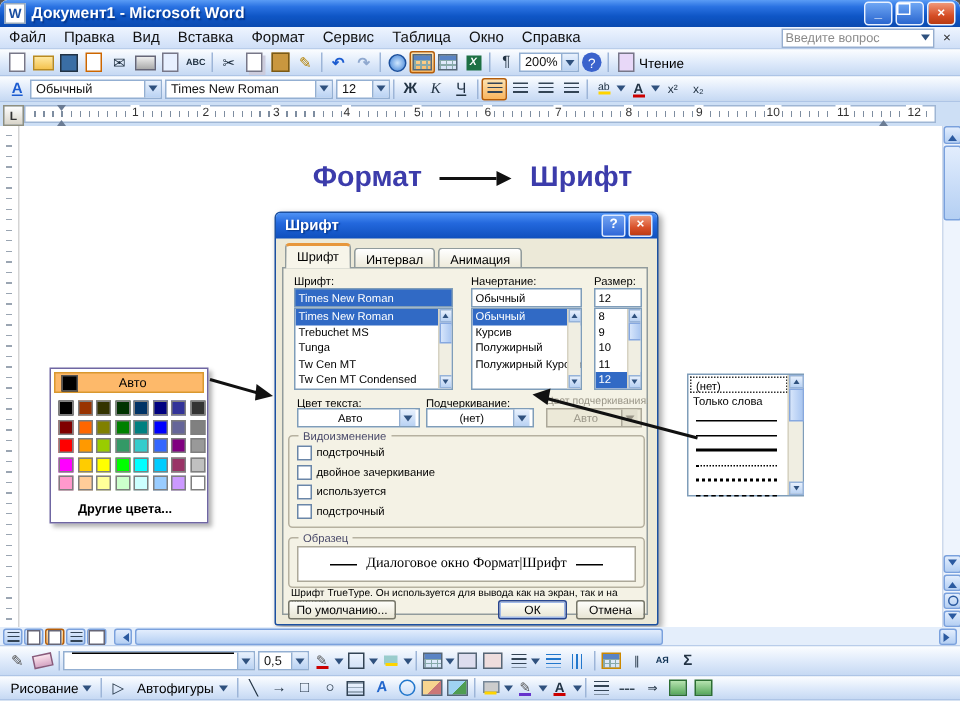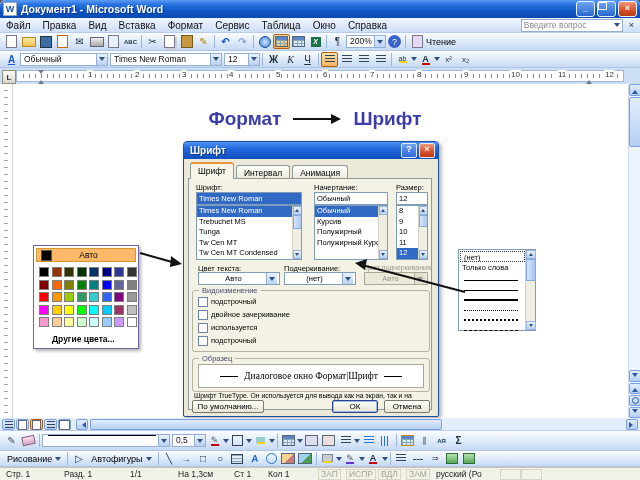--- a/index.html
+++ b/index.html
@@ -713,35 +713,20 @@
       </span>
     <span class="tbi" style="font-size:8px">⇒</span>
     <span class="tbi">
         <i class="g-green blob"></i>
       </span>
     <span class="tbi">
         <i class="g-green blob"></i>
       </span>
   </div>
 
-  <div id="statusbar" class="a">
-    <span class="f" style="left:6px">Стр. 1</span>
-    <span class="f" style="left:64px">Разд. 1</span>
-    <span class="f" style="left:130px">1/1</span>
-    <span class="f" style="left:178px">На 1,3см</span>
-    <span class="f" style="left:234px">Ст 1</span>
-    <span class="f" style="left:268px">Кол 1</span>
-    <span class="f dimbox" style="left:318px">ЗАП</span>
-    <span class="f dimbox" style="left:346px">ИСПР</span>
-    <span class="f dimbox" style="left:378px">ВДЛ</span>
-    <span class="f dimbox" style="left:406px">ЗАМ</span>
-    <span class="f" style="left:436px">русский (Ро</span>
-    <span class="f dimbox" style="left:500px;width:16px"></span>
-    <span class="f dimbox" style="left:520px;width:16px"></span>
-  </div>
 
   <svg id="arrows" class="a">
     <line x1="140" y1="253" x2="172" y2="262" stroke="#111" stroke-width="2"></line>
     <polygon points="171,256 182,264 170,267" fill="#111"></polygon>
     <line x1="465" y1="292" x2="362" y2="265" stroke="#111" stroke-width="2"></line>
     <polygon points="367,259 355,263 365,270" fill="#111"></polygon>
   </svg>
 
 </div>
 

